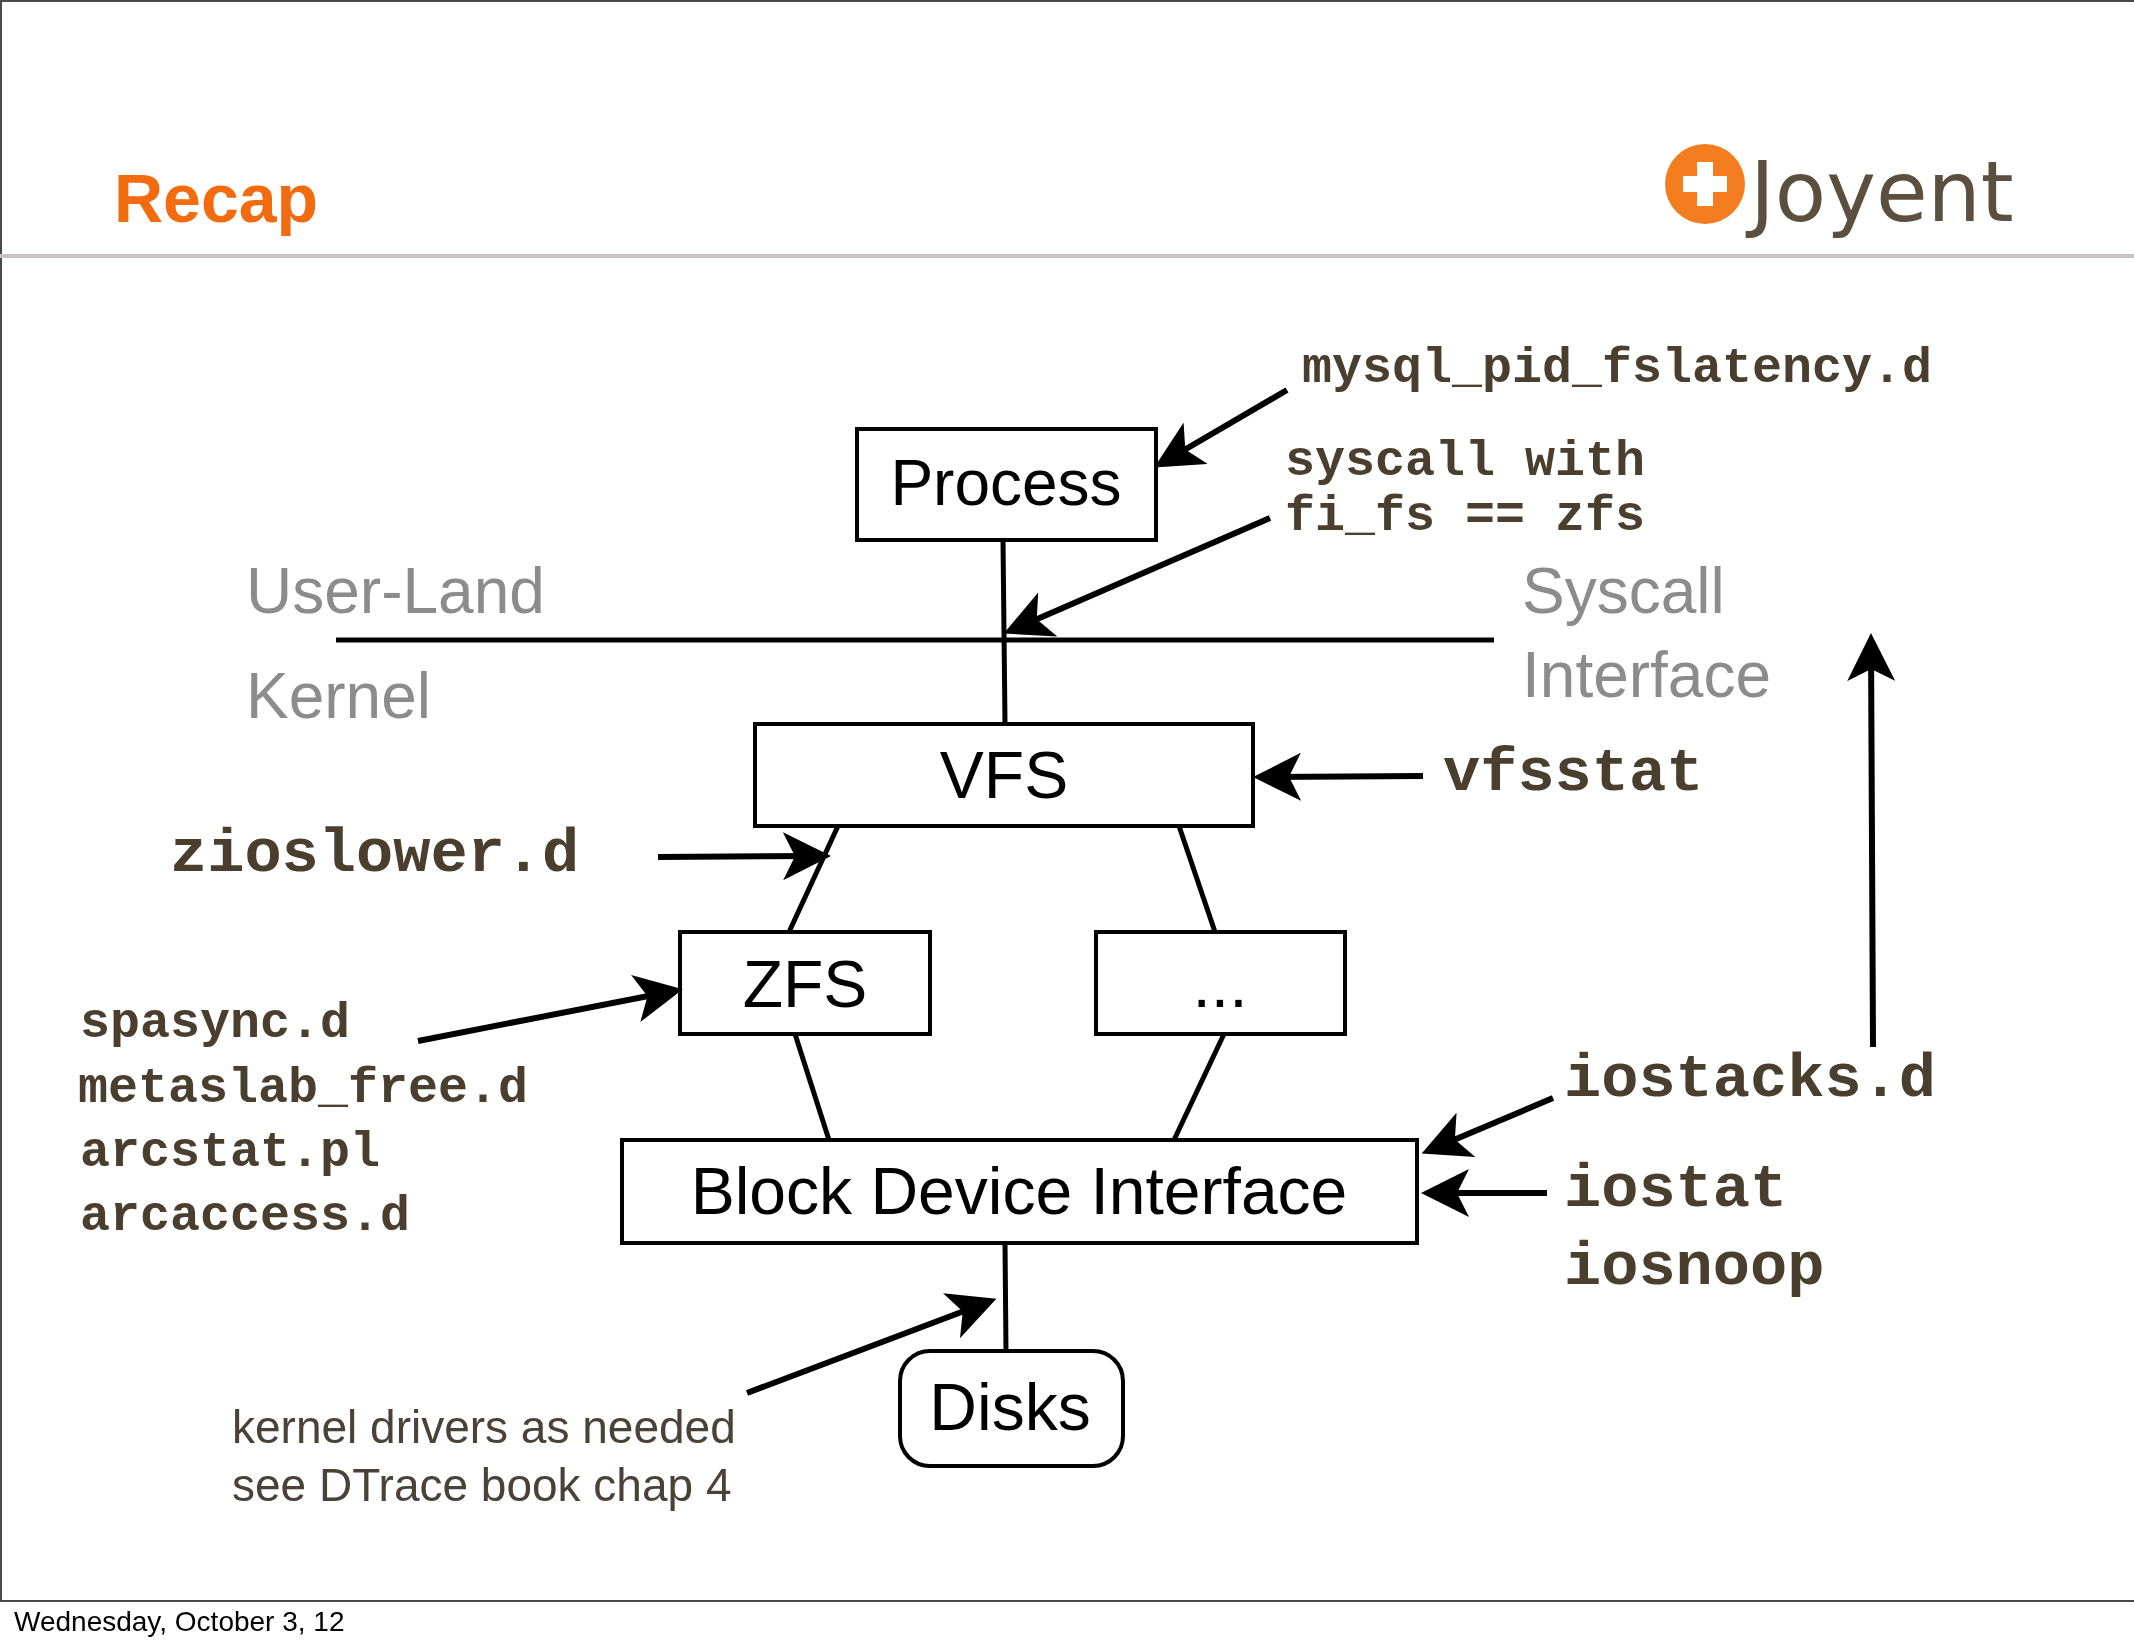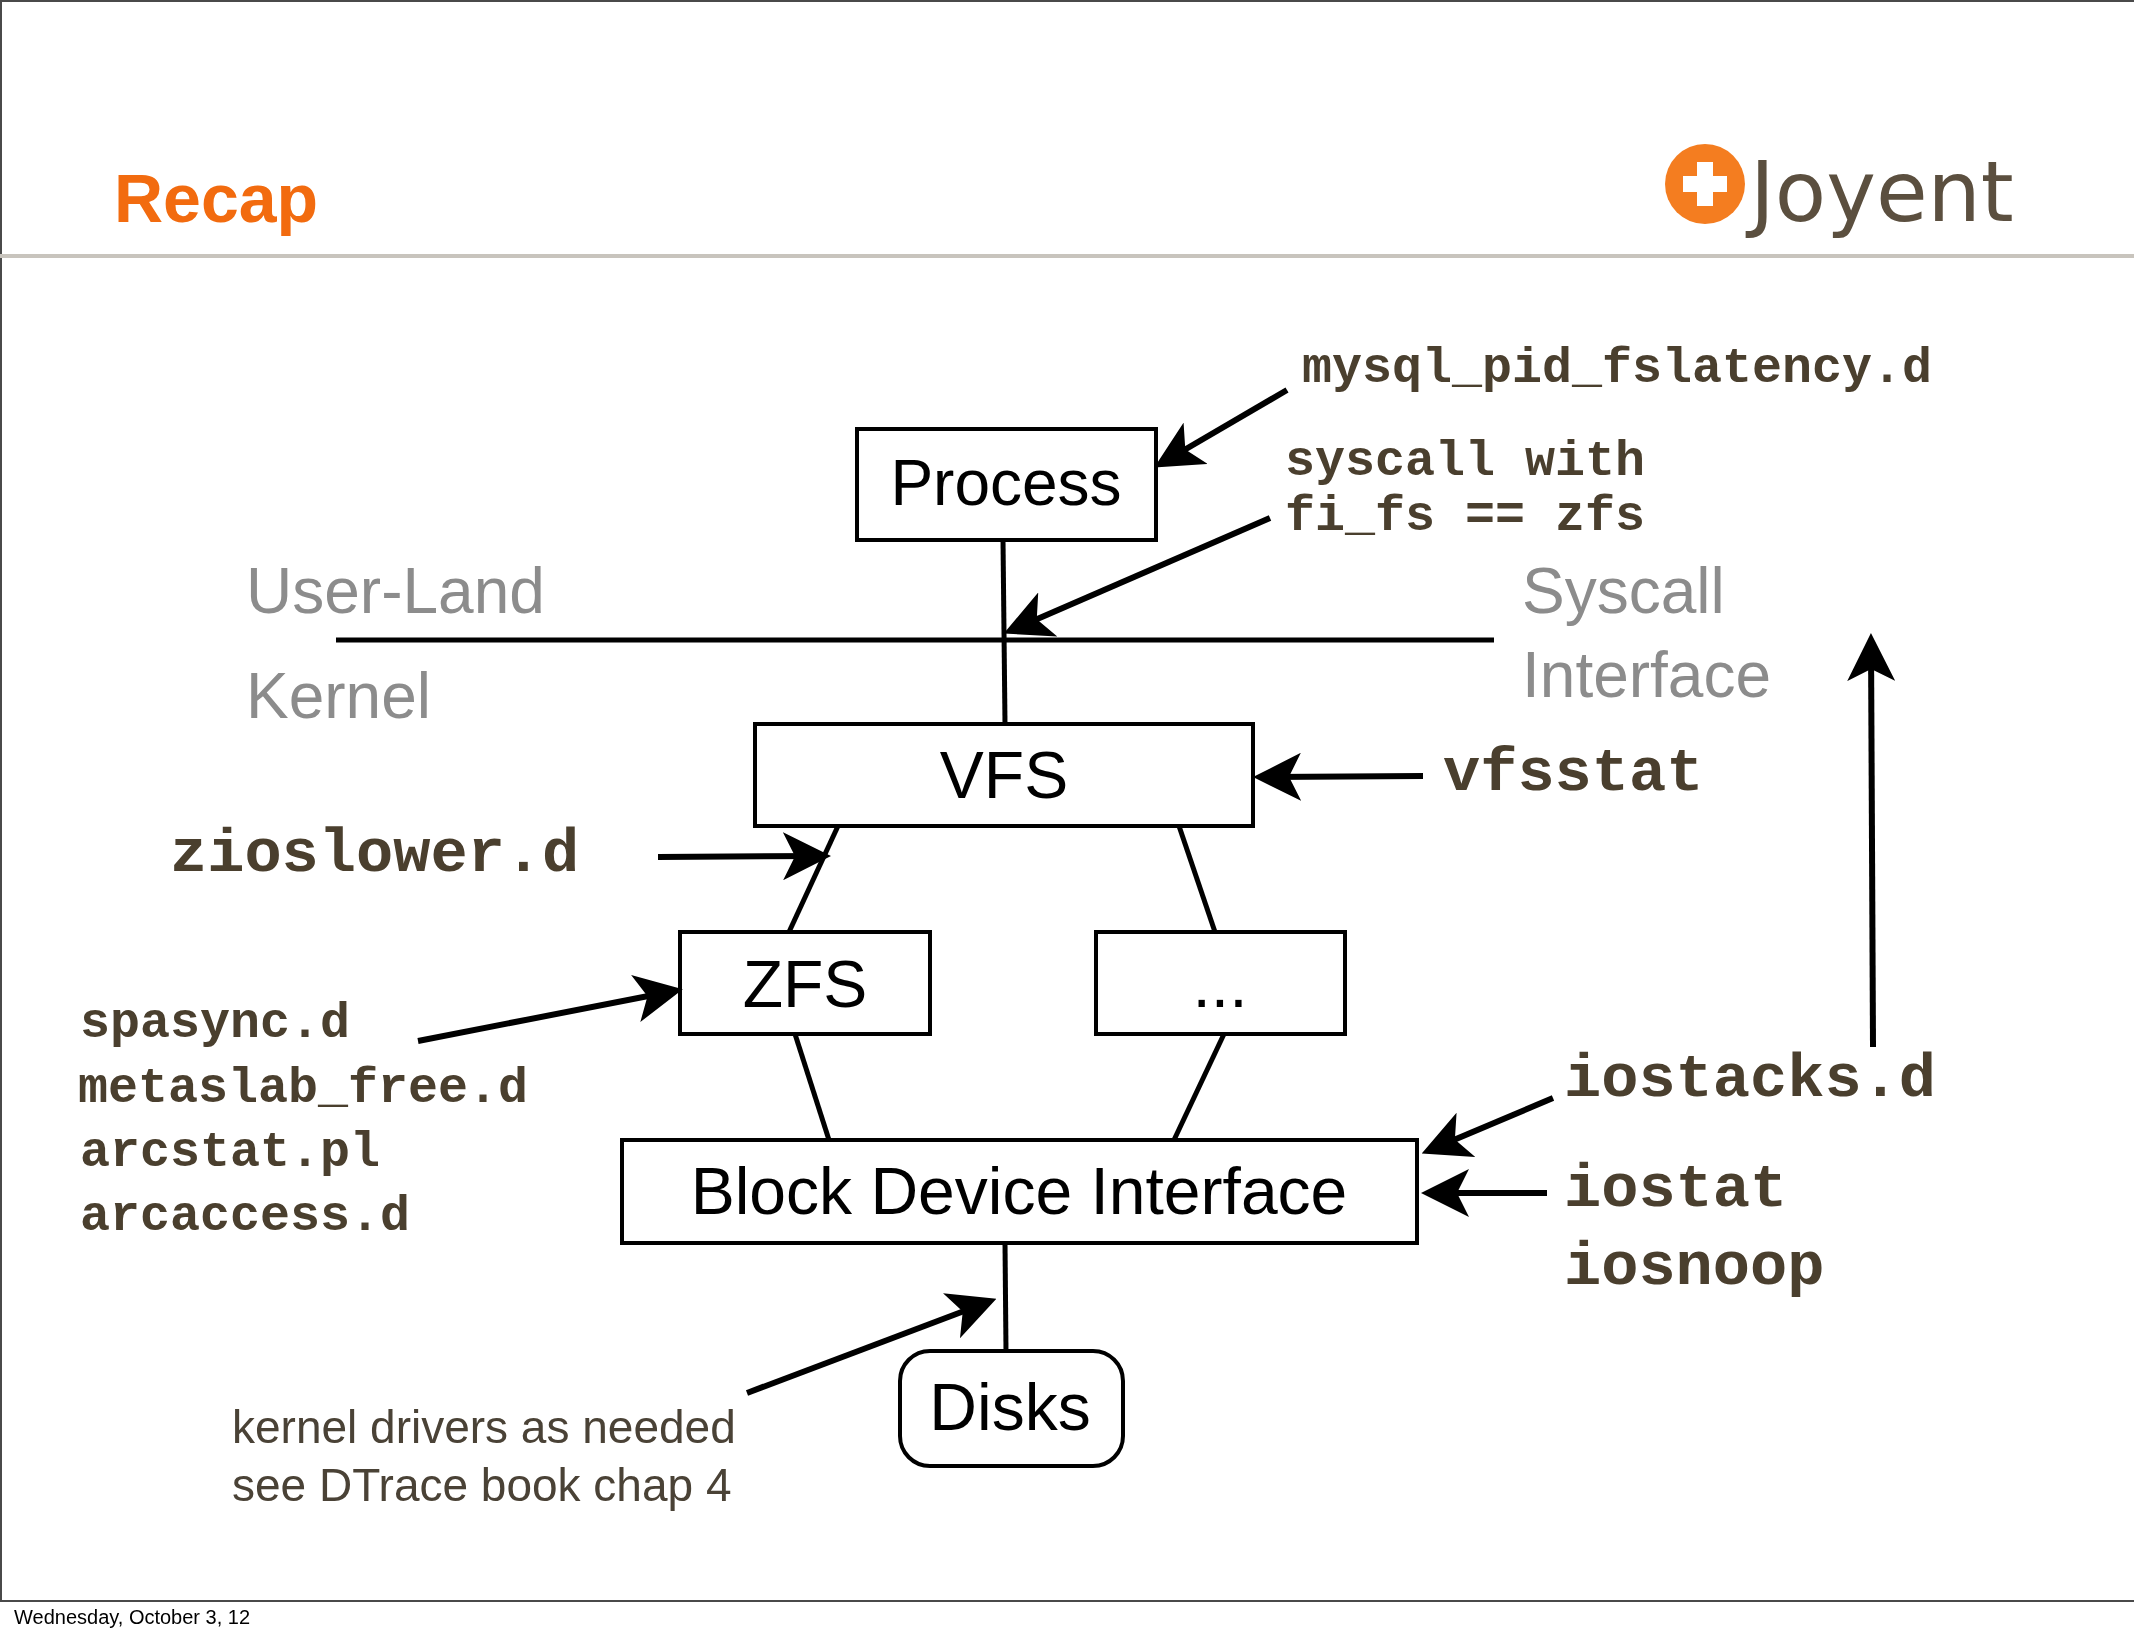--- a/index.html
+++ b/index.html
@@ -5,21 +5,21 @@
   html, body { margin: 0; padding: 0; background: #ffffff; }
   body { width: 2134px; height: 1642px; position: relative; overflow: hidden; font-family: "Liberation Sans", sans-serif; }
   #slide { position: absolute; left: 0; top: 0; width: 2132px; height: 1598px; border: 2px solid #4a4a4a; border-right-color:#555; background: #fff; box-sizing: content-box; }
   #canvas { position: absolute; left: 0; top: 0; }
   .title { font-family: "Liberation Sans", sans-serif; font-weight: bold; fill: #f26b0f; }
   .logo-text { font-family: "DejaVu Sans", sans-serif; fill: #5b4f3f; }
   .box-label { font-family: "Liberation Sans", sans-serif; fill: #000; }
   .layer-label { font-family: "Liberation Sans", sans-serif; fill: #8c8c8c; }
   .tool { font-family: "Liberation Mono", monospace; font-weight: bold; fill: #4a3f2e; }
   .note { font-family: "Liberation Sans", sans-serif; fill: #4a4236; }
-  .footer { position: absolute; left: 14px; top: 1606px; font-family: "Liberation Sans", sans-serif; font-size: 20px; color: #000; }
+  .footer { position: absolute; left: 14px; top: 1606px; font-family: "Liberation Sans", sans-serif; font-size: 28px; color: #000; }
   .box { fill: #fff; stroke: #000; stroke-width: 4; }
   .line { stroke: #000; stroke-width: 5; fill: none; }
   .arrow { stroke: #000; stroke-width: 6; fill: none; }
 </style>
 </head>
 <body>
 
 <div id="slide"></div>
 
 <svg id="canvas" width="2134" height="1642" viewBox="0 0 2134 1642" xmlns="http://www.w3.org/2000/svg">

